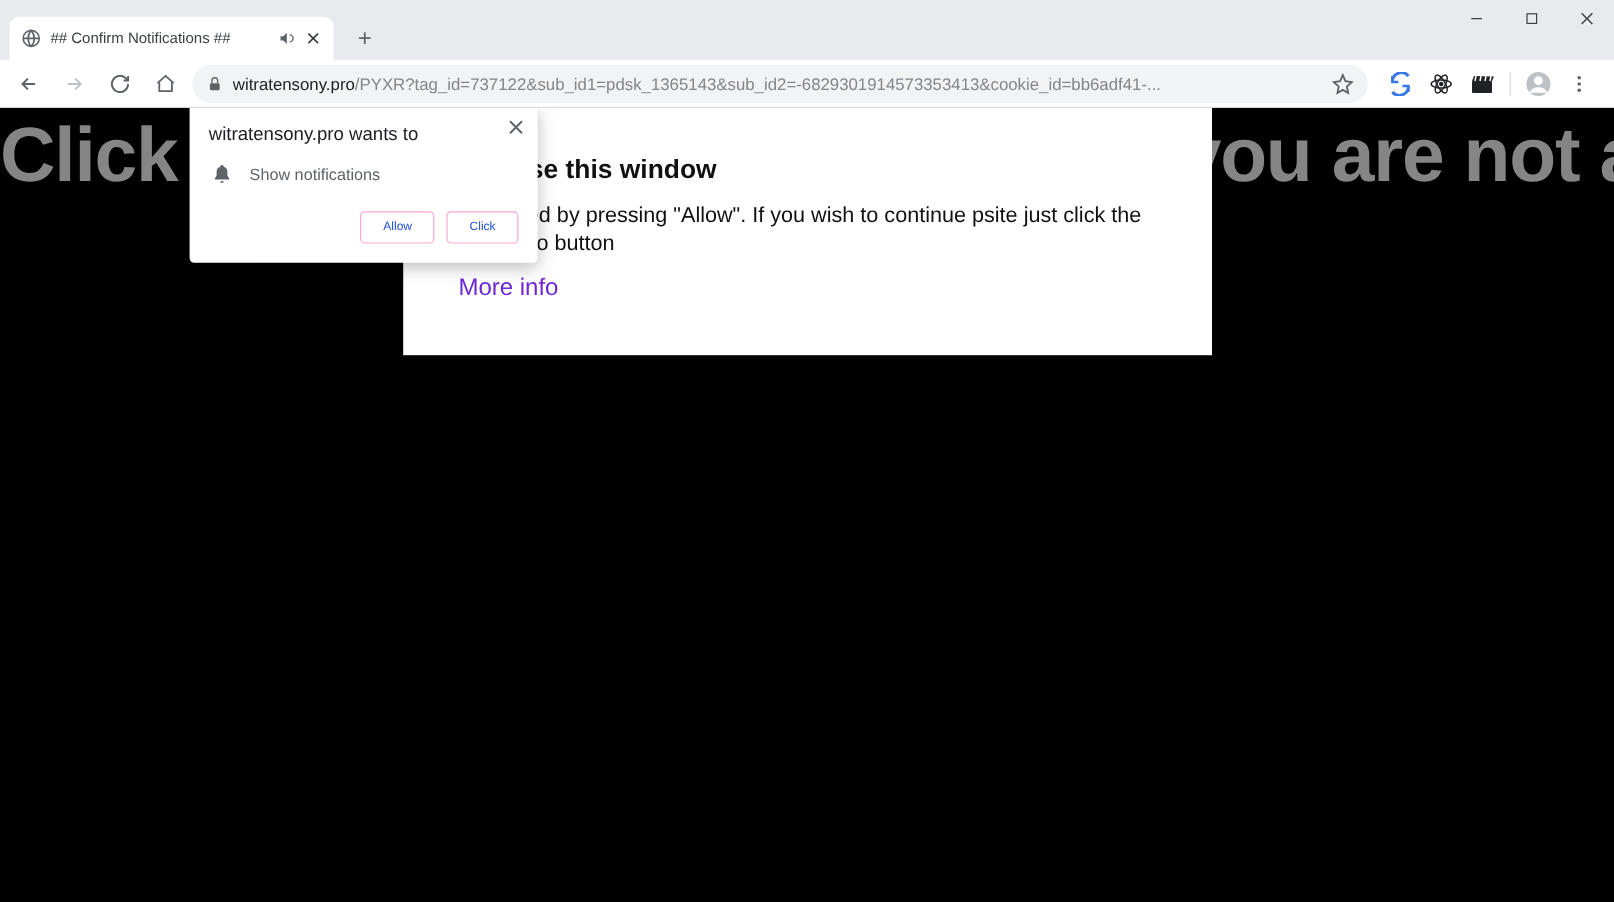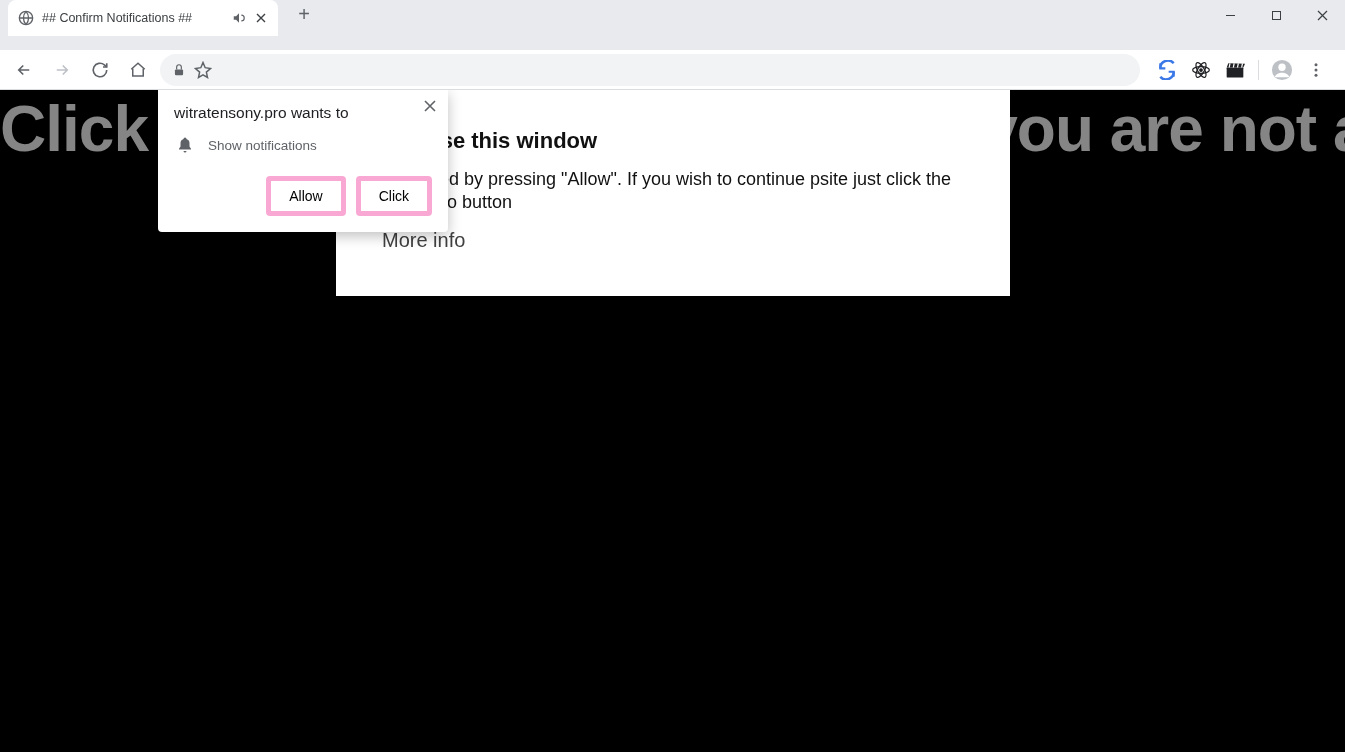--- a/index.html
+++ b/index.html
@@ -8,20 +8,21 @@
   .browser-chrome {
     height: 90px;
     background: #e8eaed;
     display: flex;
     flex-direction: column;
   }
   
   .tab-strip {
     height: 56px;
     display: flex;
+    align-items: flex-end;
     padding-left: 8px;
     position: relative;
   }
   
   .tab {
     background: #fff;
     height: 36px;
     width: 270px;
     border-radius: 8px 8px 0 0;
     display: flex;
@@ -114,21 +115,21 @@
     color:#111;
     margin-bottom: 14px;
   }
   .white-panel p {
     font-size: 18px;
     color:#111;
     line-height: 1.25;
     margin-bottom: 16px;
   }
   .white-panel a.more-info {
-    color:#404040;
+    color:#6d28d9;
     font-size: 20px;
     text-decoration: none;
   }
   
   .permission-popup {
     position:absolute;
     left: 158px;
     top: 0;
     width: 290px;
     background:#fff;
@@ -145,22 +146,22 @@
     font-size: 15.5px; color:#202124; margin-bottom: 14px; padding-right:20px;
   }
   .permission-popup .perm-row {
     display:flex; align-items:center; gap:14px; color:#5f6368;
     font-size:13.5px; margin-bottom: 22px; padding-left: 2px;
   }
   .permission-popup .btn-row {
     display:flex; justify-content:flex-end; gap:10px;
   }
   .permission-popup .btn {
-    border:5px solid #f9a8d4; background:#fff; color:#000000;
-    font-size:14px; padding: 7px 18px; border-radius:4px; cursor:pointer;
+    border:1px solid #f9a8d4; background:#fff; color:#1d4ed8;
+    font-size:10px; padding: 7px 18px; border-radius:4px; cursor:pointer;
   }
   
   svg { display:block; }
 </style>
 </head>
 <body>
 
 <div class="browser-chrome">
   <div class="tab-strip">
     <div class="tab">
@@ -228,20 +229,23 @@
         </svg>
     </div>
 
     <div class="omnibox">
       <span class="lock-icon">
         <svg width="14" height="14" viewBox="0 0 24 24" fill="currentColor">
             <rect x="5" y="11" width="14" height="10" rx="2"></rect>
             <path d="M8 11V7a4 4 0 118 0v4" fill="none" stroke="currentColor" stroke-width="2"></path>
           </svg>
       </span>
+      <span class="url">
+        <span class="domain-part">witratensony.pro</span><span class="path-part">/PYXR?tag_id=737122&amp;sub_id1=pdsk_1365143&amp;sub_id2=-6829301914573353413&amp;cookie_id=bb6adf41-...</span>
+      </span>
       <span class="star-icon">
         <svg width="18" height="18" viewBox="0 0 24 24" fill="none" stroke="currentColor" stroke-width="2">
             <path d="M12 2l2.9 6.9L22 10l-5.5 4.8L18 22l-6-3.5L6 22l1.5-7.2L2 10l7.1-1.1z"></path>
           </svg>
       </span>
     </div>
 
     <div class="ext-icons">
       <div class="ext-icon">
         <svg width="20" height="20" viewBox="0 0 24 24" fill="none" stroke="#3b78e7" stroke-width="3">

